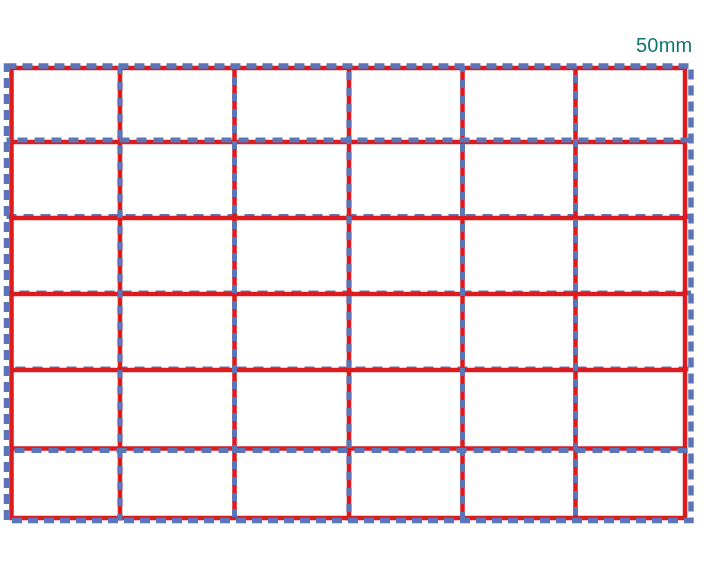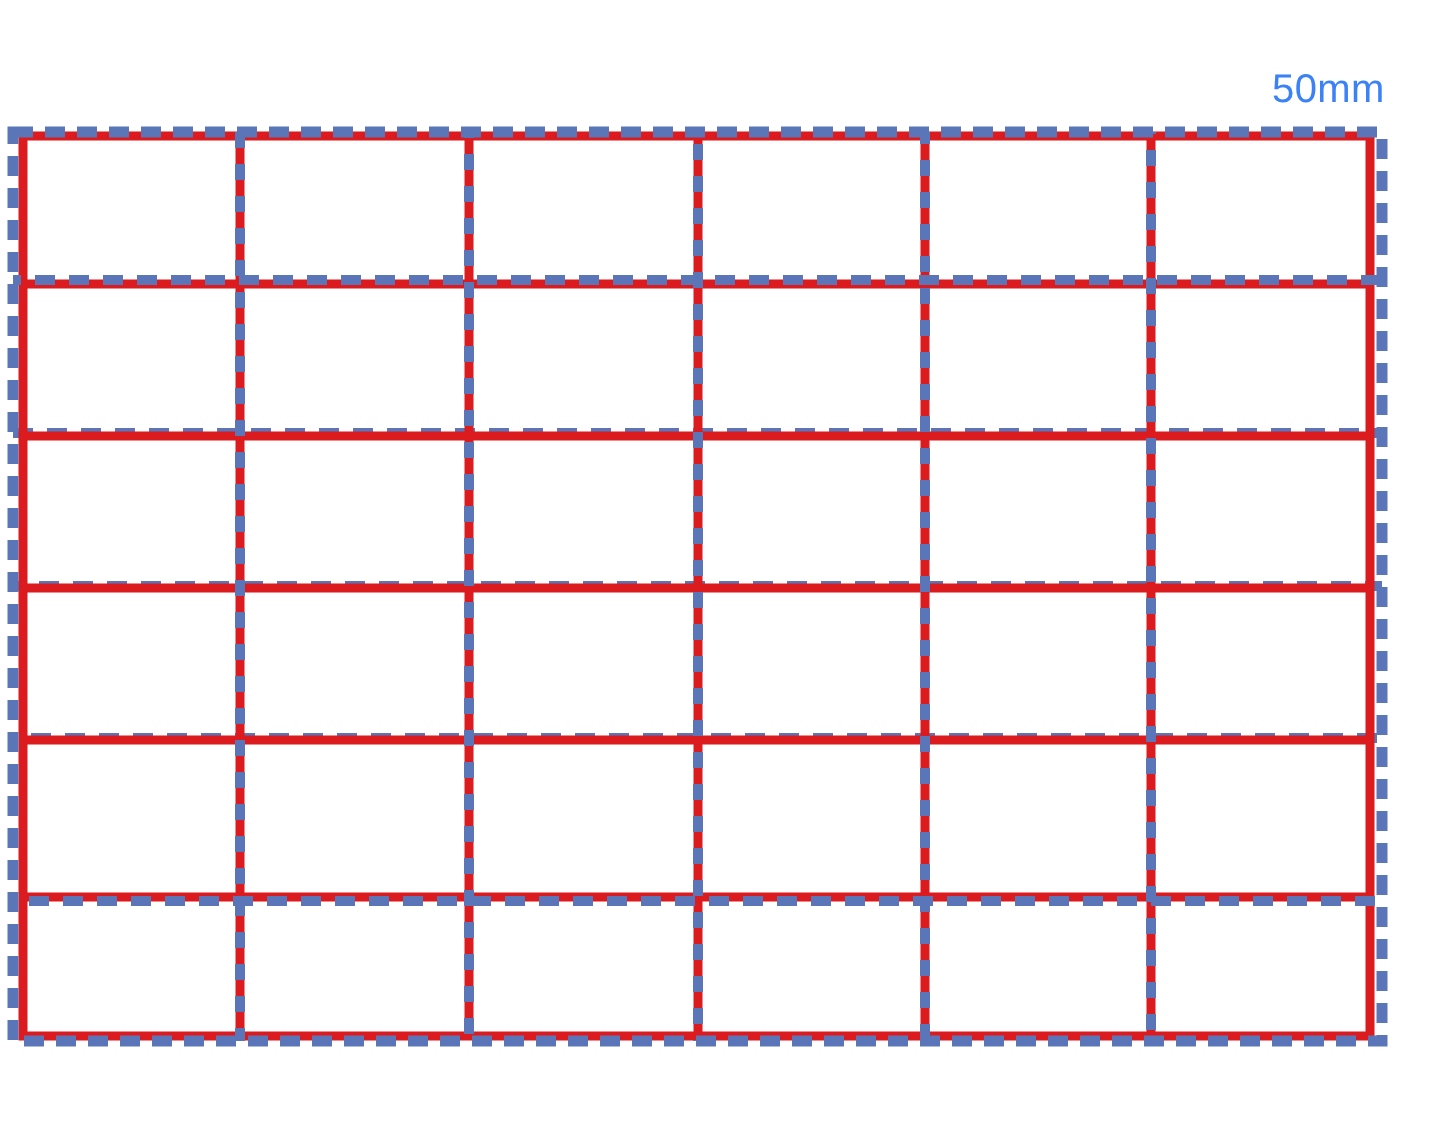--- a/index.html
+++ b/index.html
@@ -52,14 +52,14 @@
       <line x1="11.5" y1="448.5" x2="685" y2="448.5" stroke="#dc1b1f" stroke-width="4.5"></line>
       <rect x="6.5" y="66" width="684.5" height="454.5" fill="none" stroke="#5b76b8" stroke-width="5.5" stroke-dasharray="10 6"></rect>
       <line x1="120" y1="66" x2="120" y2="520.5" stroke="#5b76b8" stroke-width="5" stroke-dasharray="8 8"></line>
       <line x1="234.5" y1="66" x2="234.5" y2="520.5" stroke="#5b76b8" stroke-width="5" stroke-dasharray="8 8" stroke-dashoffset="5"></line>
       <line x1="349" y1="66" x2="349" y2="520.5" stroke="#5b76b8" stroke-width="5" stroke-dasharray="8 8" stroke-dashoffset="10"></line>
       <line x1="462.5" y1="66" x2="462.5" y2="520.5" stroke="#5b76b8" stroke-width="5" stroke-dasharray="8 8" stroke-dashoffset="2"></line>
       <line x1="575.5" y1="66" x2="575.5" y2="520.5" stroke="#5b76b8" stroke-width="5" stroke-dasharray="8 8" stroke-dashoffset="7"></line>
       <line x1="6.5" y1="140" x2="691" y2="140" stroke="#5b76b8" stroke-width="5" stroke-dasharray="10 7" stroke-dashoffset="6"></line>
       <line x1="6.5" y1="450.5" x2="691" y2="450.5" stroke="#5b76b8" stroke-width="5" stroke-dasharray="10 7" stroke-dashoffset="9"></line>
     </svg>
-  <div class="dim-label" title="50mm" style="color: #3b82f6;">50mm</div>
+  <div class="dim-label" title="50mm" style="color: #0f766e;">50mm</div>
 </div>
 
 </body></html>

